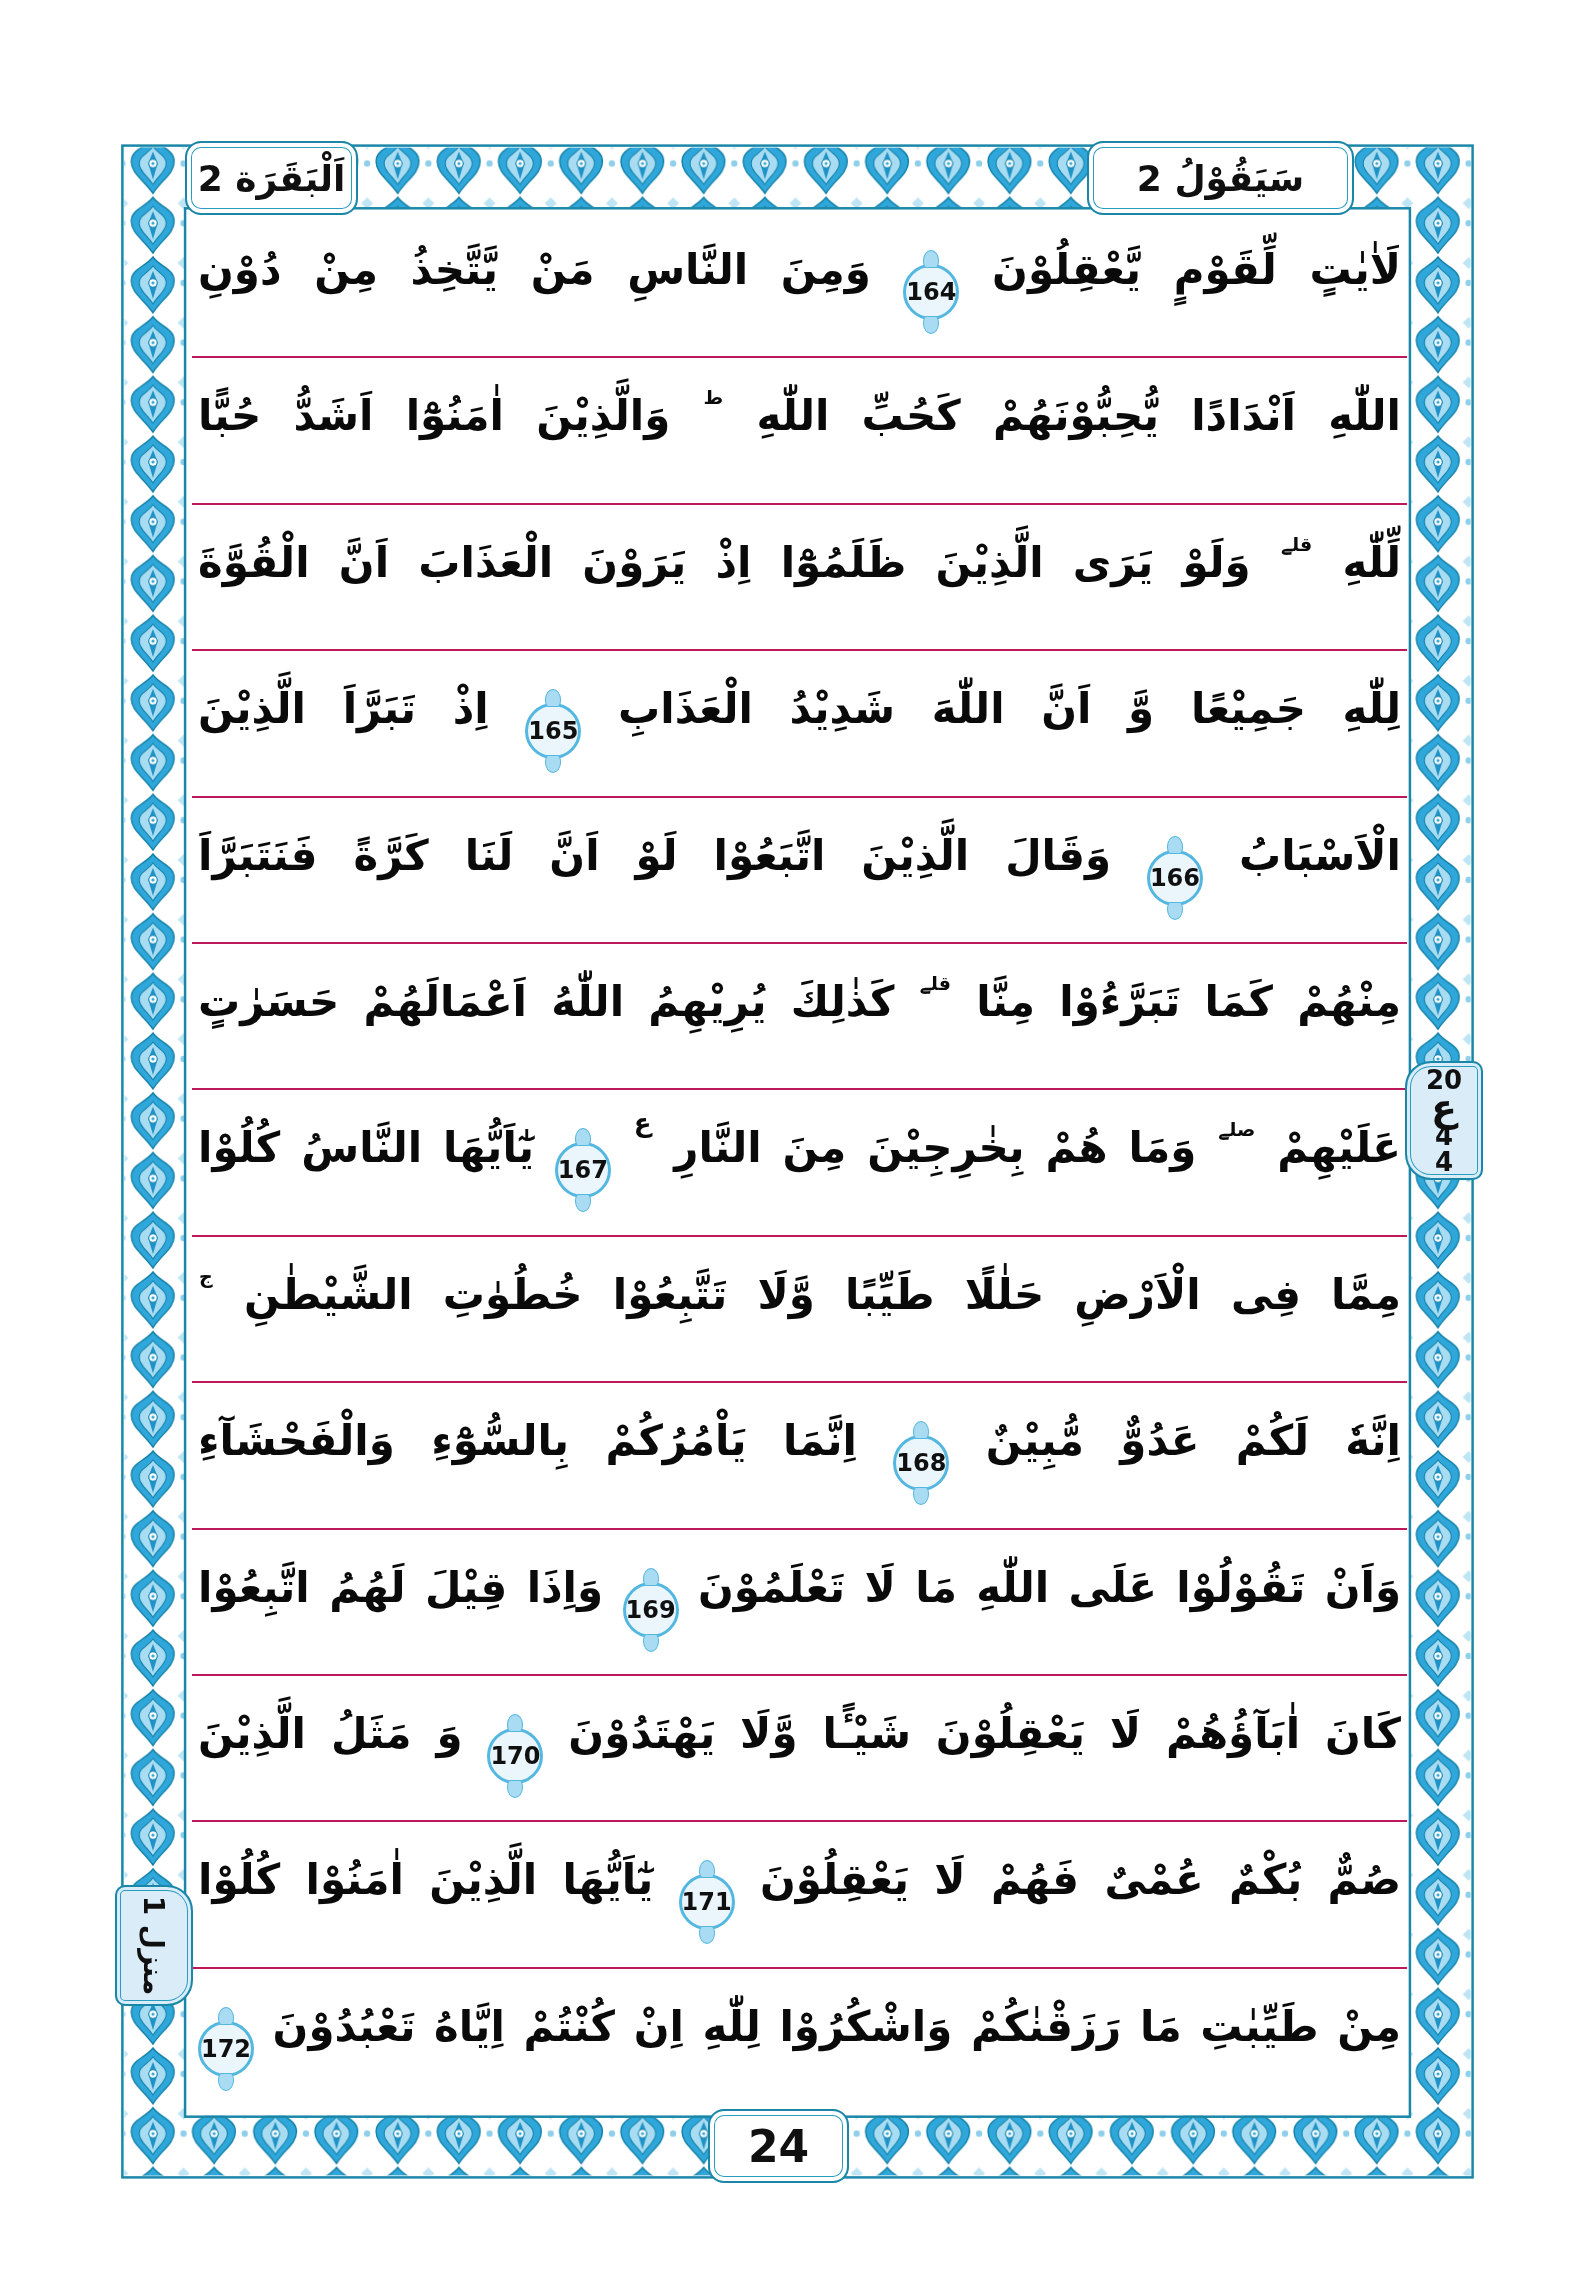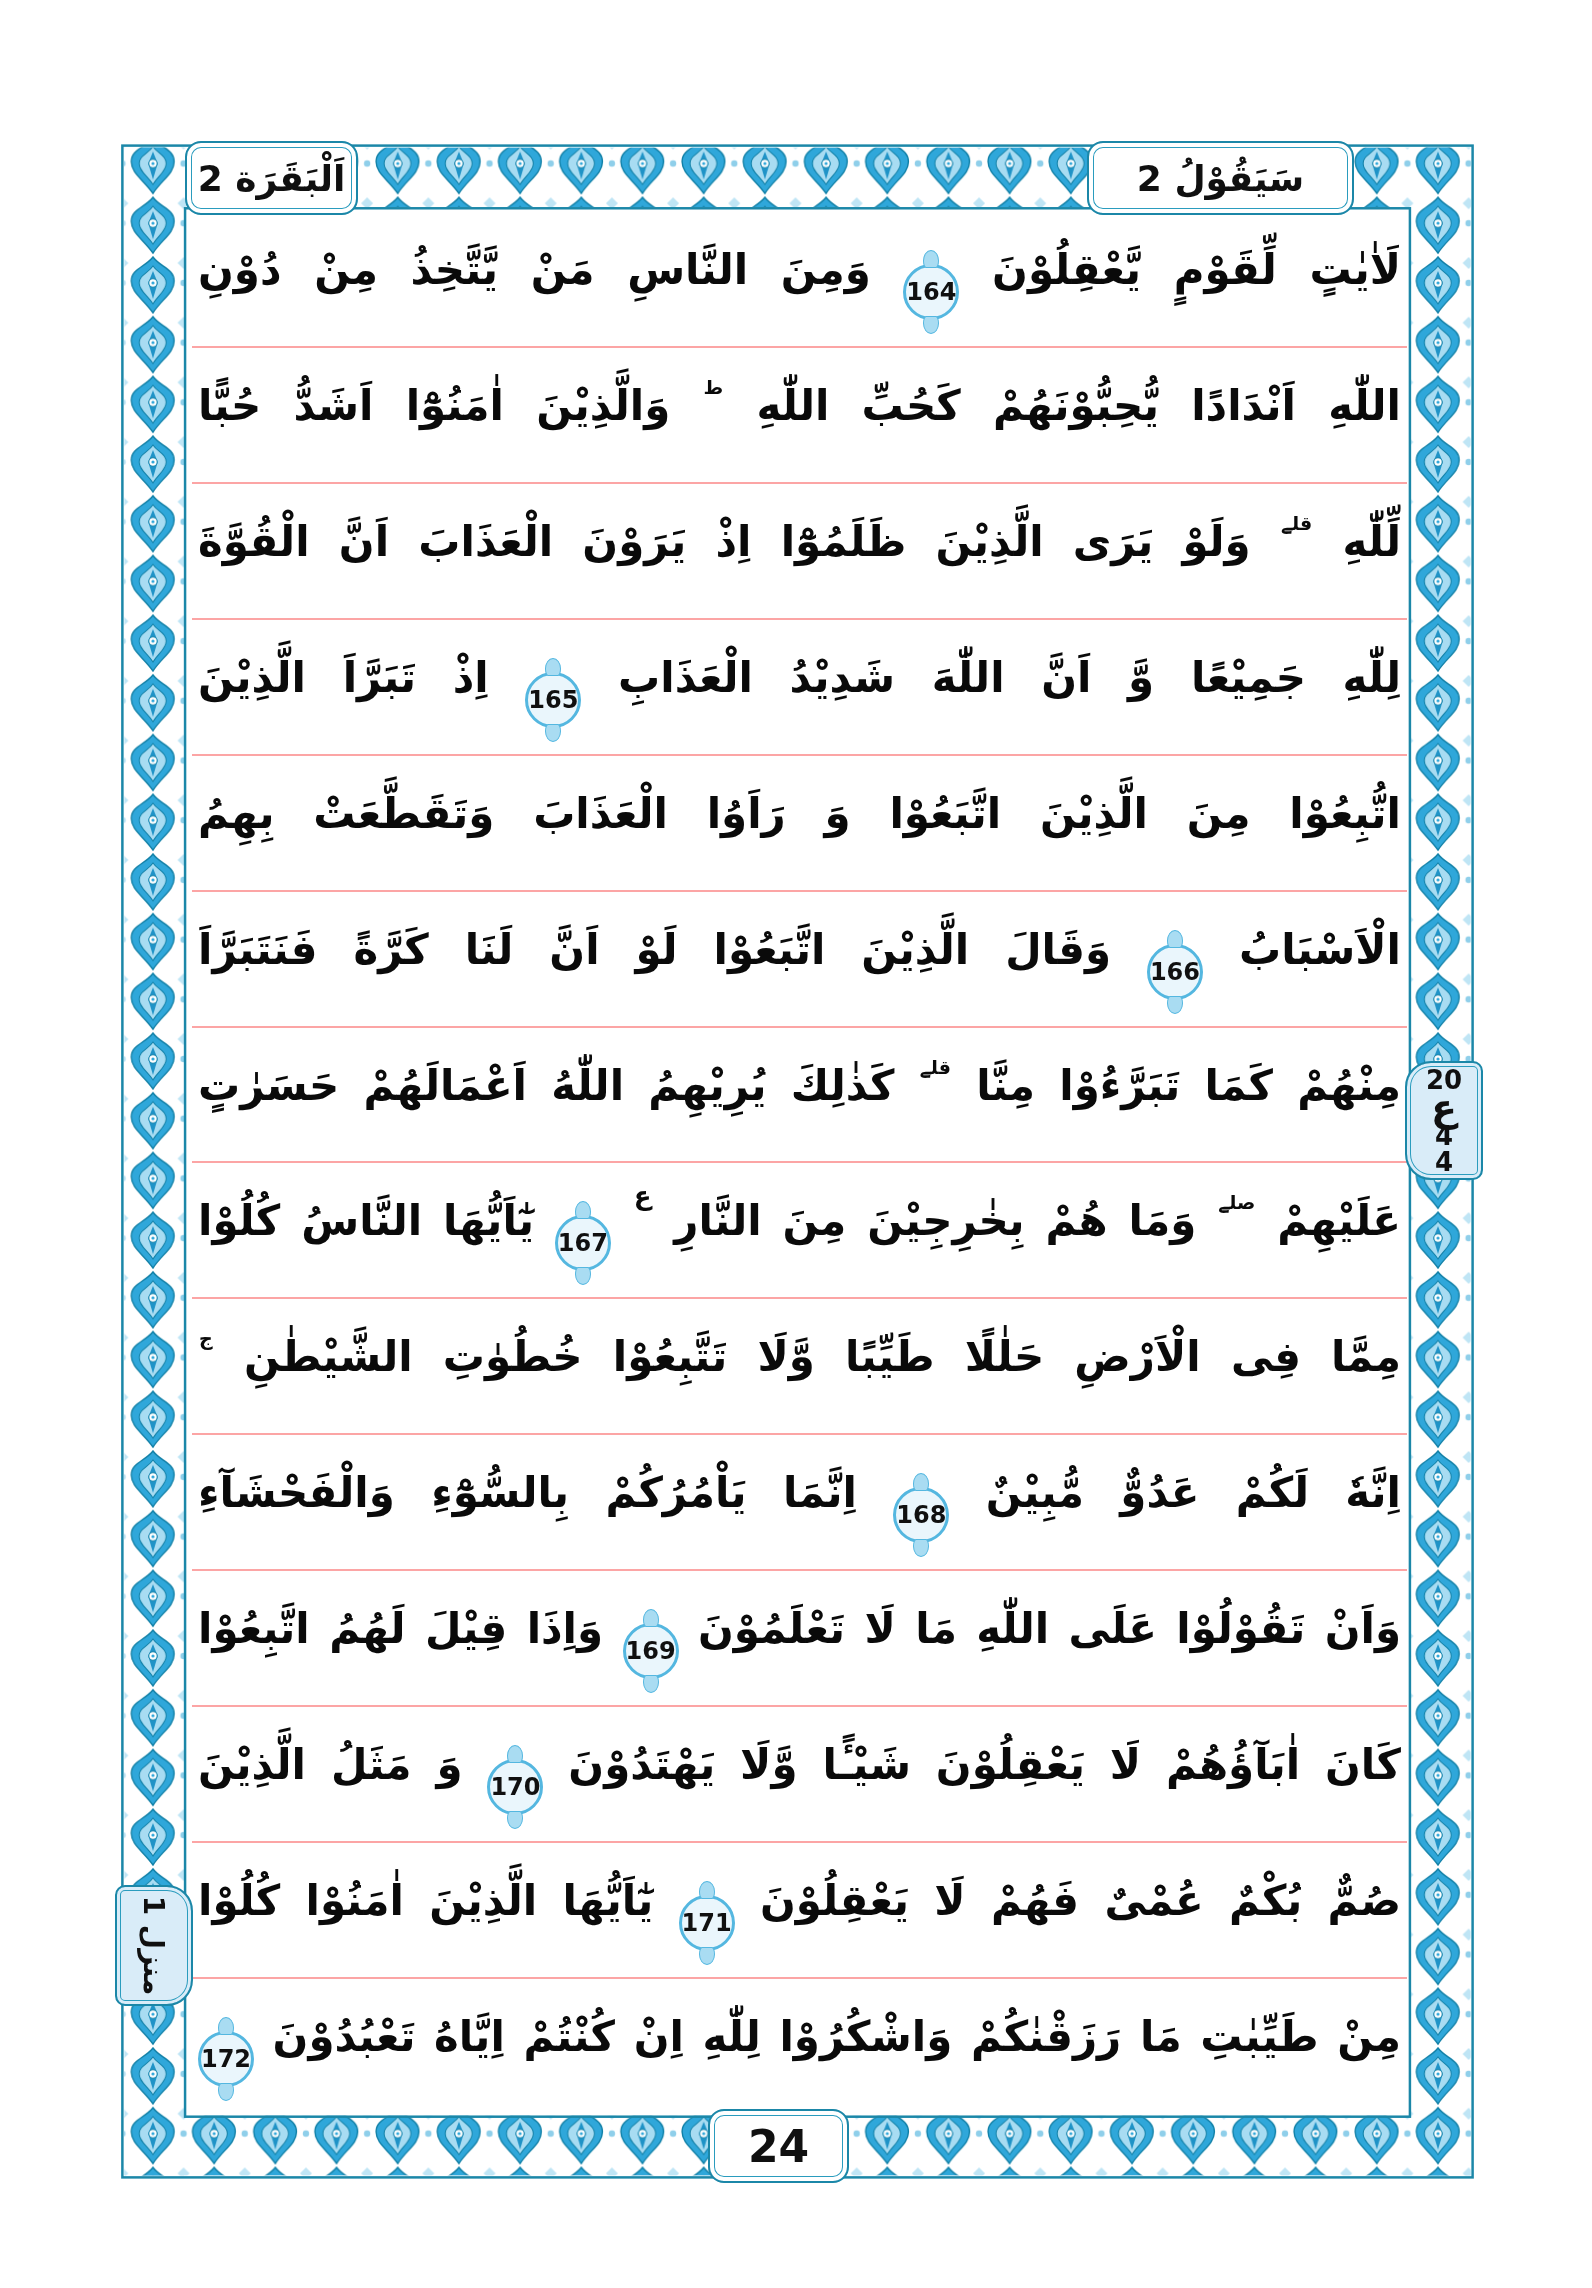--- a/index.html
+++ b/index.html
@@ -25,21 +25,21 @@
   .ruku-box .rk-num{font-size:26px;font-weight:bold;color:#101010;}
   .ruku-box .rk-ain{font-size:38px;font-weight:bold;color:#101010;margin:-4px 0;}
   .manzil-box{left:115px;top:1869px;width:74px;height:117px;border-radius:10px 26px 26px 10px;
               display:flex;align-items:center;justify-content:center;}
   .manzil-box .mz-text{transform:rotate(90deg);direction:rtl;white-space:nowrap;
               font-size:28px;font-weight:bold;color:#101010;}
 
   
   .text-area{position:absolute;left:192px;top:196px;width:1215px;height:1901px;
              display:flex;flex-direction:column;z-index:2;}
-  .qline{flex:1 1 0;border-bottom:2px solid #fca5a5;direction:rtl;unicode-bidi:embed;
+  .qline{flex:1 1 0;border-bottom:2px solid #be185d;direction:rtl;unicode-bidi:embed;
          text-align:justify;text-align-last:justify;
          font-weight:bold;font-size:42px;color:#0A0A0A;
          line-height:116px;padding:0 6px;white-space:nowrap;overflow:visible;}
   .qline:last-child{border-bottom:none;}
   .qtext{letter-spacing:0.5px;}
 
   
   .ayah-badge{display:inline-flex;align-items:center;justify-content:center;position:relative;
               width:56px;height:56px;border-radius:50%;background:#EAF6FC;
               border:3px solid #54B7E0;box-sizing:border-box;
@@ -88,21 +88,20 @@
 
   <div class="plate juz-plate">
     <span class="plate-text">سَيَقُوْلُ 2</span>
   </div>
 
   <div class="text-area">
       <div class="qline"><span class="qtext">لَاٰيٰتٍ لِّقَوْمٍ يَّعْقِلُوْنَ</span> <span class="ayah-badge">164</span> <span class="qtext">وَمِنَ النَّاسِ مَنْ يَّتَّخِذُ مِنْ دُوْنِ</span> </div>
       <div class="qline"><span class="qtext">اللّٰهِ اَنْدَادًا يُّحِبُّوْنَهُمْ كَحُبِّ اللّٰهِ</span> <span class="pause-mark">ط</span> <span class="qtext">وَالَّذِيْنَ اٰمَنُوْٓا اَشَدُّ حُبًّا</span> </div>
       <div class="qline"><span class="qtext">لِّلّٰهِ</span> <span class="pause-mark">قلے</span> <span class="qtext">وَلَوْ يَرَى الَّذِيْنَ ظَلَمُوْٓا اِذْ يَرَوْنَ الْعَذَابَ اَنَّ الْقُوَّةَ</span> </div>
       <div class="qline"><span class="qtext">لِلّٰهِ جَمِيْعًا وَّ اَنَّ اللّٰهَ شَدِيْدُ الْعَذَابِ</span> <span class="ayah-badge">165</span> <span class="qtext">اِذْ تَبَرَّاَ الَّذِيْنَ</span> </div>
-      <div class="qline"><span class="qtext">اتُّبِعُوْا مِنَ الَّذِيْنَ اتَّبَعُوْا وَ رَاَوُا الْعَذَابَ وَتَقَطَّعَتْ بِهِمُ</span> </div>
       <div class="qline"><span class="qtext">الْاَسْبَابُ</span> <span class="ayah-badge">166</span> <span class="qtext">وَقَالَ الَّذِيْنَ اتَّبَعُوْا لَوْ اَنَّ لَنَا كَرَّةً فَنَتَبَرَّاَ</span> </div>
       <div class="qline"><span class="qtext">مِنْهُمْ كَمَا تَبَرَّءُوْا مِنَّا</span> <span class="pause-mark">قلے</span> <span class="qtext">كَذٰلِكَ يُرِيْهِمُ اللّٰهُ اَعْمَالَهُمْ حَسَرٰتٍ</span> </div>
       <div class="qline"><span class="qtext">عَلَيْهِمْ</span> <span class="pause-mark">صلے</span> <span class="qtext">وَمَا هُمْ بِخٰرِجِيْنَ مِنَ النَّارِ</span> <span class="ruku-sup">ع</span> <span class="ayah-badge">167</span> <span class="qtext">يٰٓاَيُّهَا النَّاسُ كُلُوْا</span> </div>
       <div class="qline"><span class="qtext">مِمَّا فِى الْاَرْضِ حَلٰلًا طَيِّبًا وَّلَا تَتَّبِعُوْا خُطُوٰتِ الشَّيْطٰنِ</span> <span class="pause-mark">ج</span> </div>
       <div class="qline"><span class="qtext">اِنَّهٗ لَكُمْ عَدُوٌّ مُّبِيْنٌ</span> <span class="ayah-badge">168</span> <span class="qtext">اِنَّمَا يَاْمُرُكُمْ بِالسُّوْٓءِ وَالْفَحْشَآءِ</span> </div>
       <div class="qline"><span class="qtext">وَاَنْ تَقُوْلُوْا عَلَى اللّٰهِ مَا لَا تَعْلَمُوْنَ</span> <span class="ayah-badge">169</span> <span class="qtext">وَاِذَا قِيْلَ لَهُمُ اتَّبِعُوْا</span> </div>
       <div class="qline"><span class="qtext">كَانَ اٰبَآؤُهُمْ لَا يَعْقِلُوْنَ شَيْـًٔا وَّلَا يَهْتَدُوْنَ</span> <span class="ayah-badge">170</span> <span class="qtext">وَ مَثَلُ الَّذِيْنَ</span> </div>
       <div class="qline"><span class="qtext">صُمٌّ بُكْمٌ عُمْىٌ فَهُمْ لَا يَعْقِلُوْنَ</span> <span class="ayah-badge">171</span> <span class="qtext">يٰٓاَيُّهَا الَّذِيْنَ اٰمَنُوْا كُلُوْا</span> </div>
       <div class="qline"><span class="qtext">مِنْ طَيِّبٰتِ مَا رَزَقْنٰكُمْ وَاشْكُرُوْا لِلّٰهِ اِنْ كُنْتُمْ اِيَّاهُ تَعْبُدُوْنَ</span> <span class="ayah-badge">172</span> </div>
     </div>

